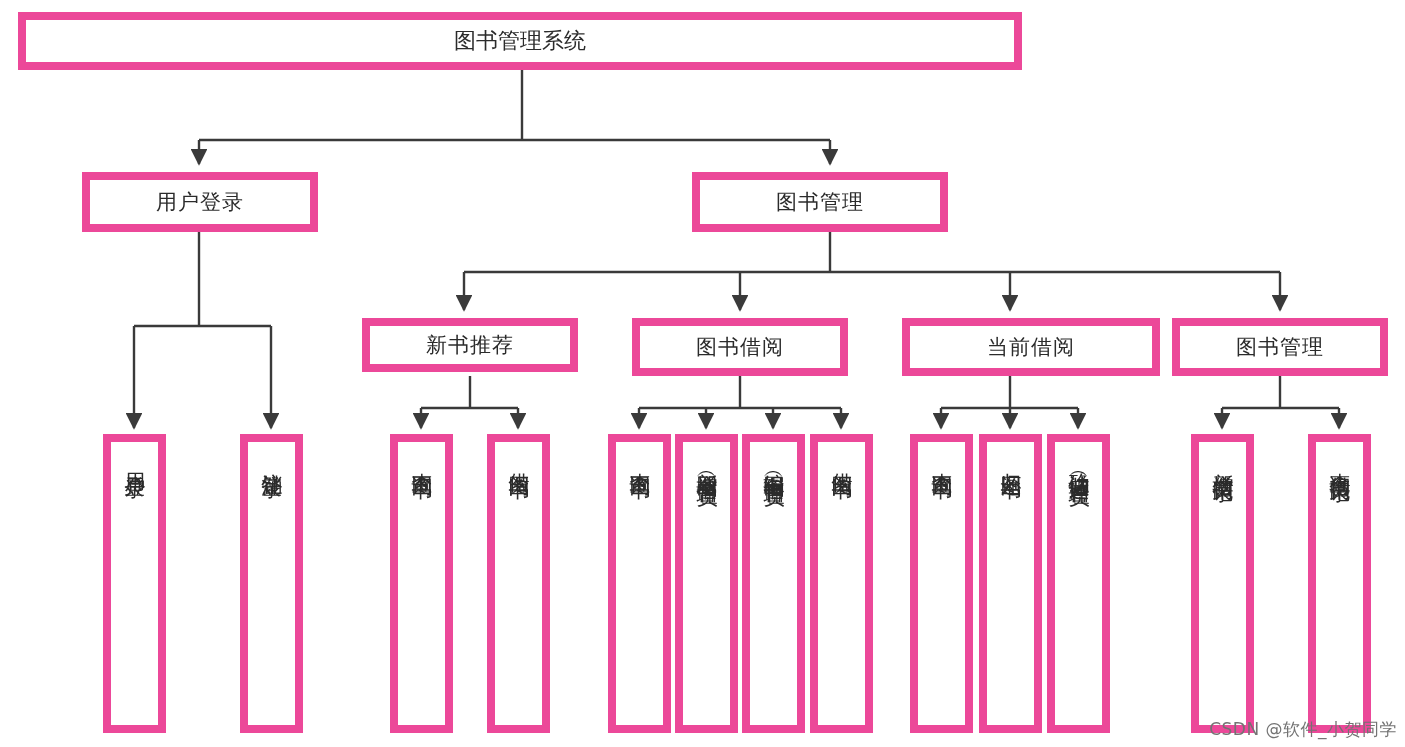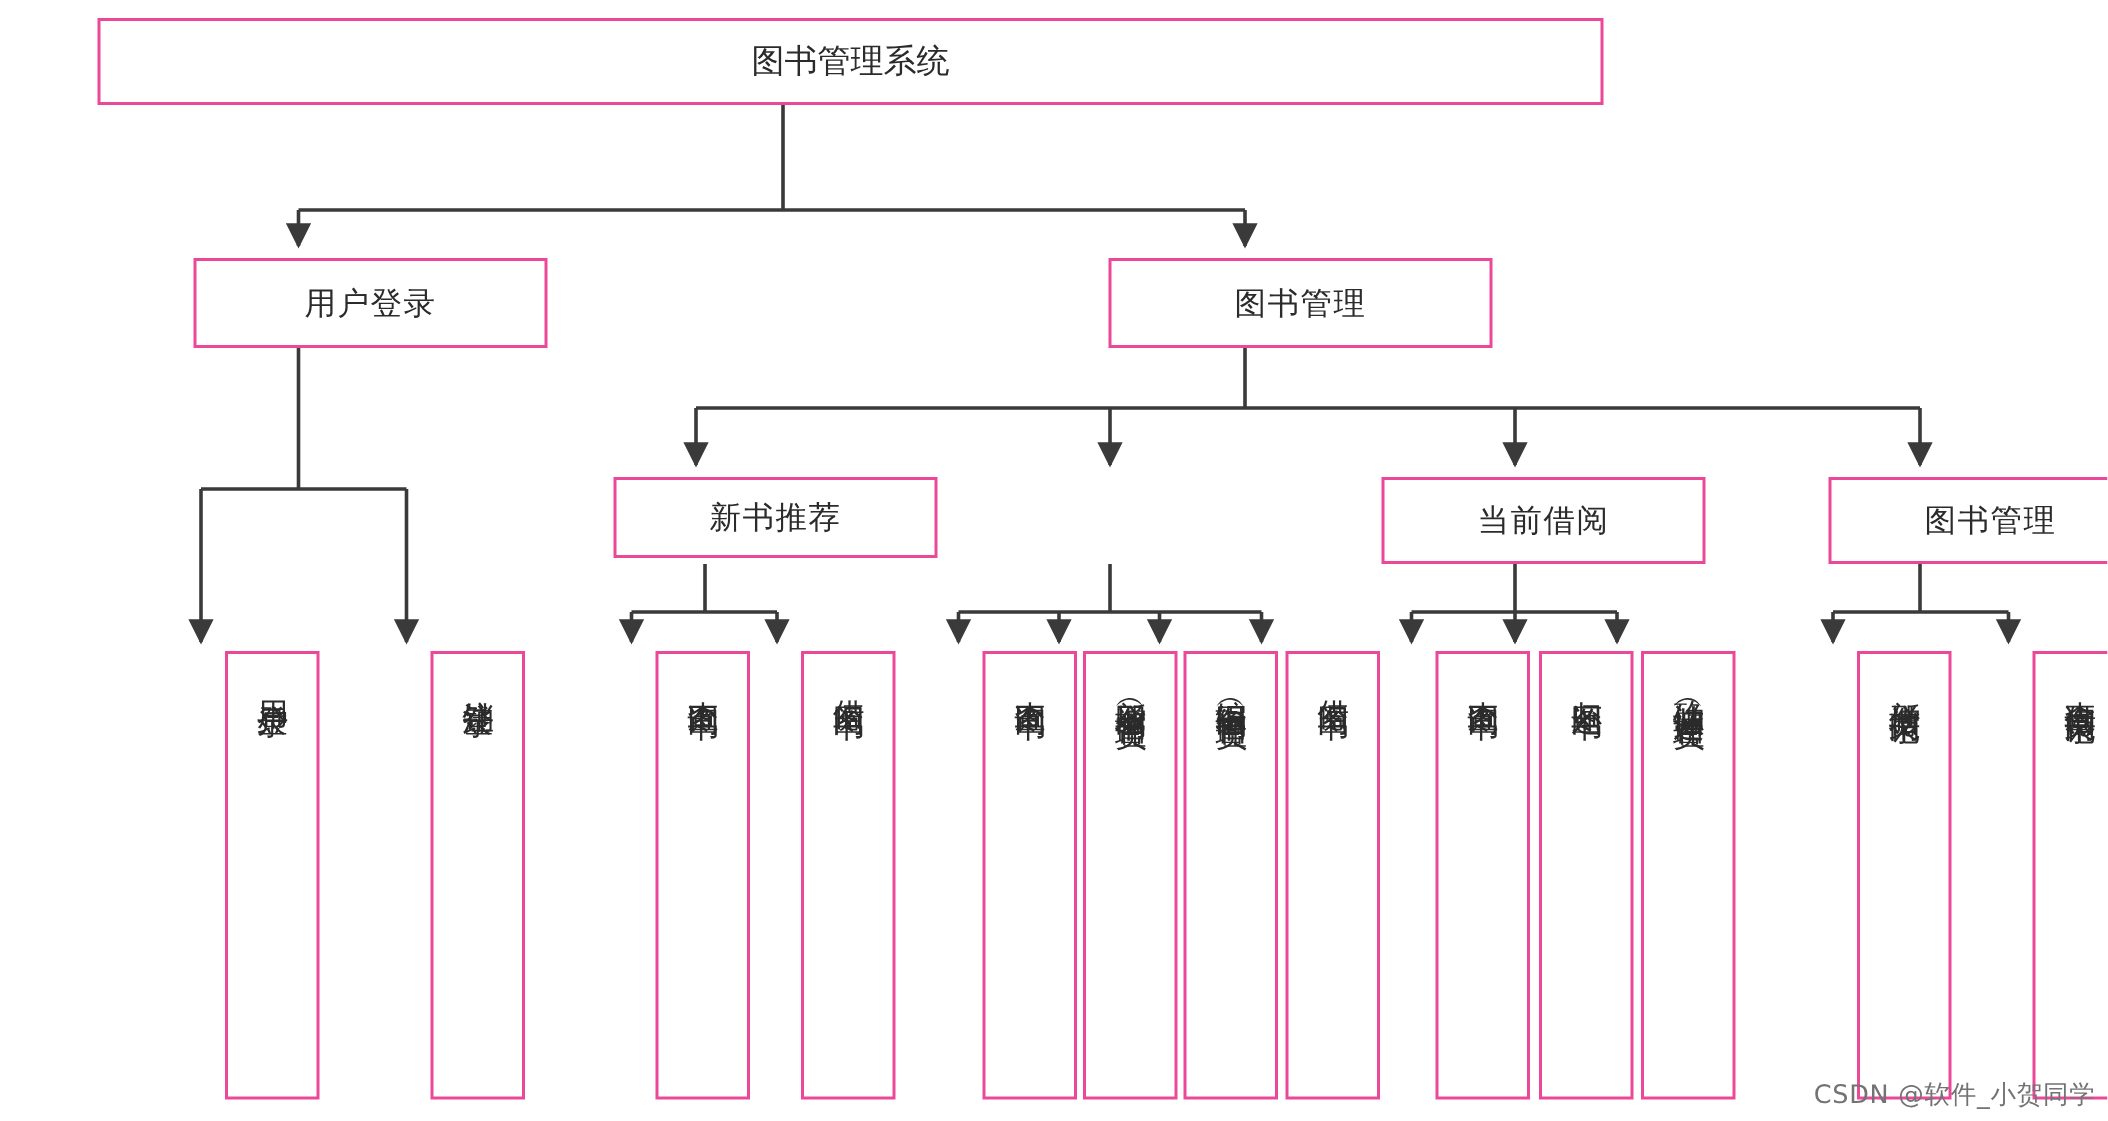--- a/index.html
+++ b/index.html
@@ -22,26 +22,25 @@
     left: 0;
     top: 0;
     width: 1405px;
     height: 747px;
     pointer-events: none;
   }
   .node {
     position: absolute;
     box-sizing: border-box;
     background: #ffffff;
-    border: 2px solid #ec4899;
+    border: 8px solid #ec4899;
     display: flex;
     align-items: center;
     justify-content: center;
     color: #2b2b2b;
-    margin-left: 47px;
   }
   .node.h {
     font-size: 21px;
     letter-spacing: 1px;
   }
   .node.root {
     font-size: 22px;
   }
   .node.v {
     align-items: flex-start;
@@ -129,21 +128,24 @@
   <div class="node h" style="left:82px; top:172px; width:236px; height:60px;">
     <span>用户登录</span>
   </div>
   <div class="node h" style="left:692px; top:172px; width:256px; height:60px;">
     <span>图书管理</span>
   </div>
 
   <div class="node h" style="left:362px; top:318px; width:216px; height:54px;">
     <span>新书推荐</span>
   </div>
-  <div class="node h" style="left:874px; top:318px; width:216px; height:58px;">
+  <div class="node h" style="left:632px; top:318px; width:216px; height:58px;">
+    <span>图书借阅</span>
+  </div>
+  <div class="node h" style="left:902px; top:318px; width:258px; height:58px;">
     <span>当前借阅</span>
   </div>
   <div class="node h" style="left:1172px; top:318px; width:216px; height:58px;">
     <span>图书管理</span>
   </div>
 
   <div class="node v" style="left:103px; top:434px; width:63px; height:299px;">
     <span class="vtext">用户登录</span>
   </div>
   <div class="node v" style="left:240px; top:434px; width:63px; height:299px;">

